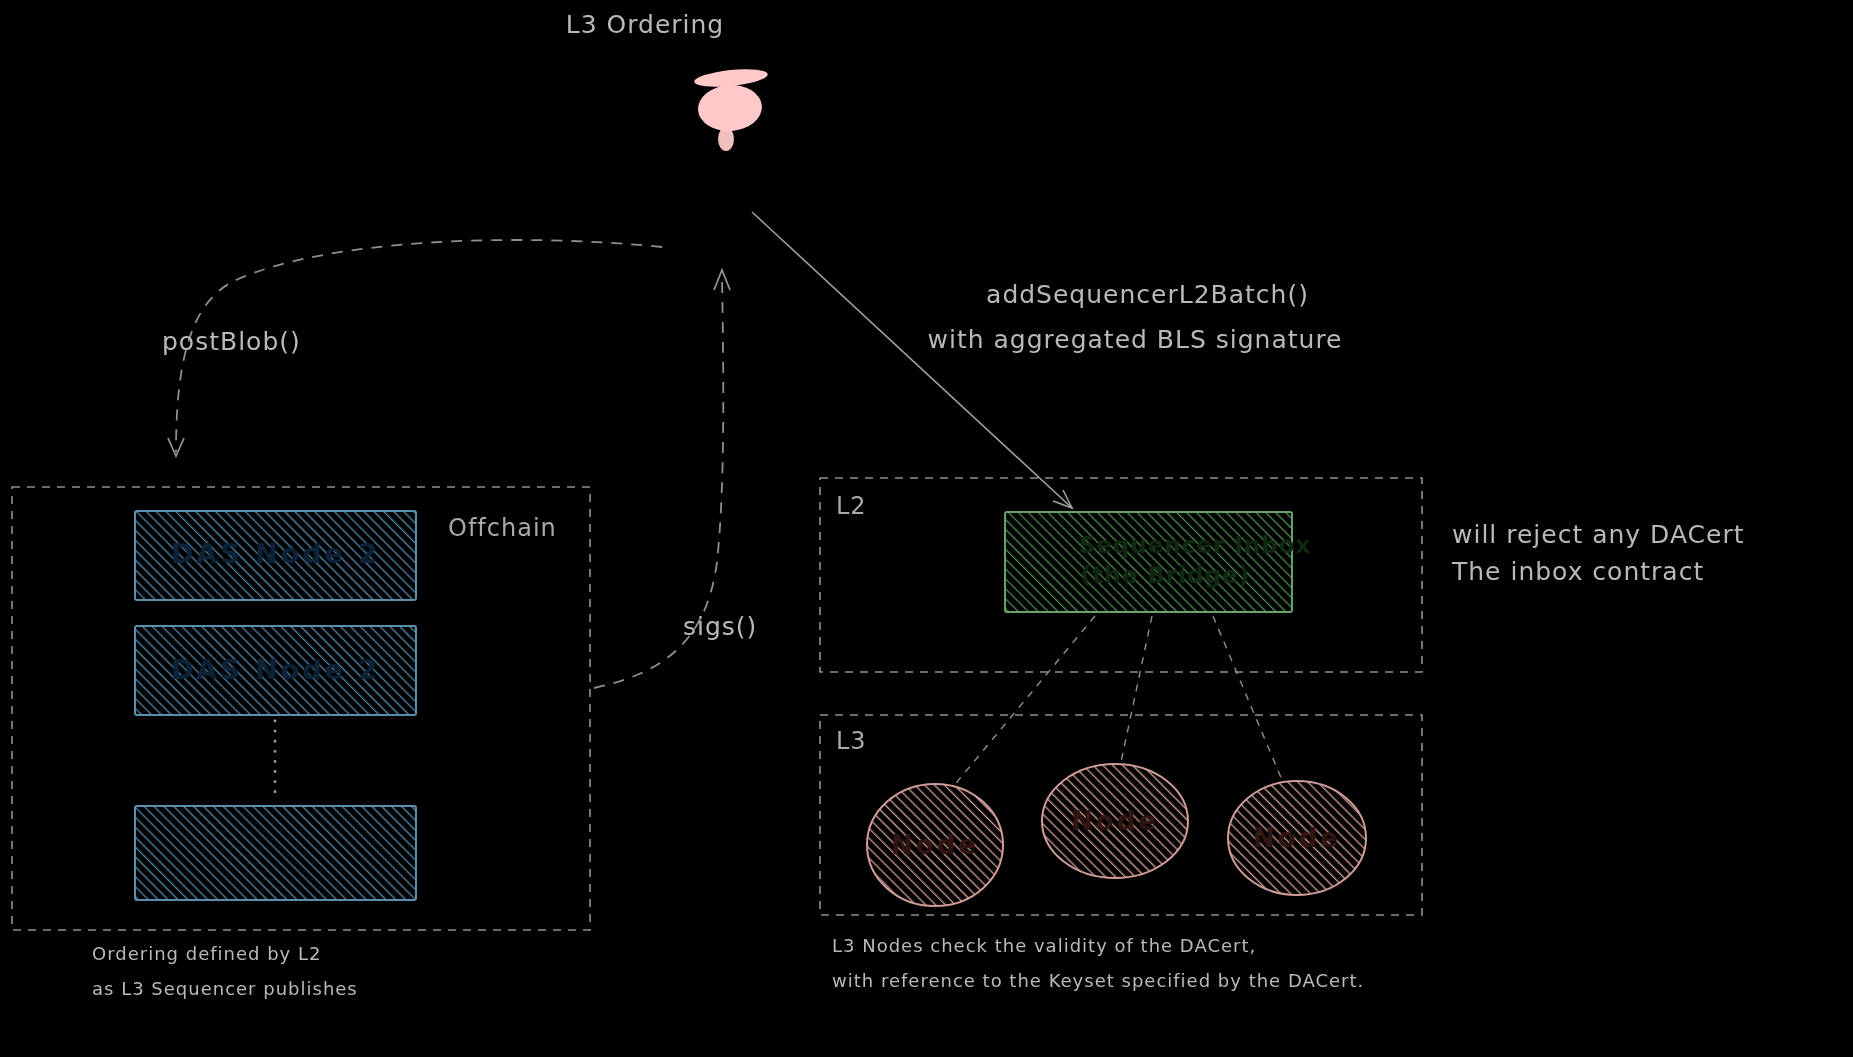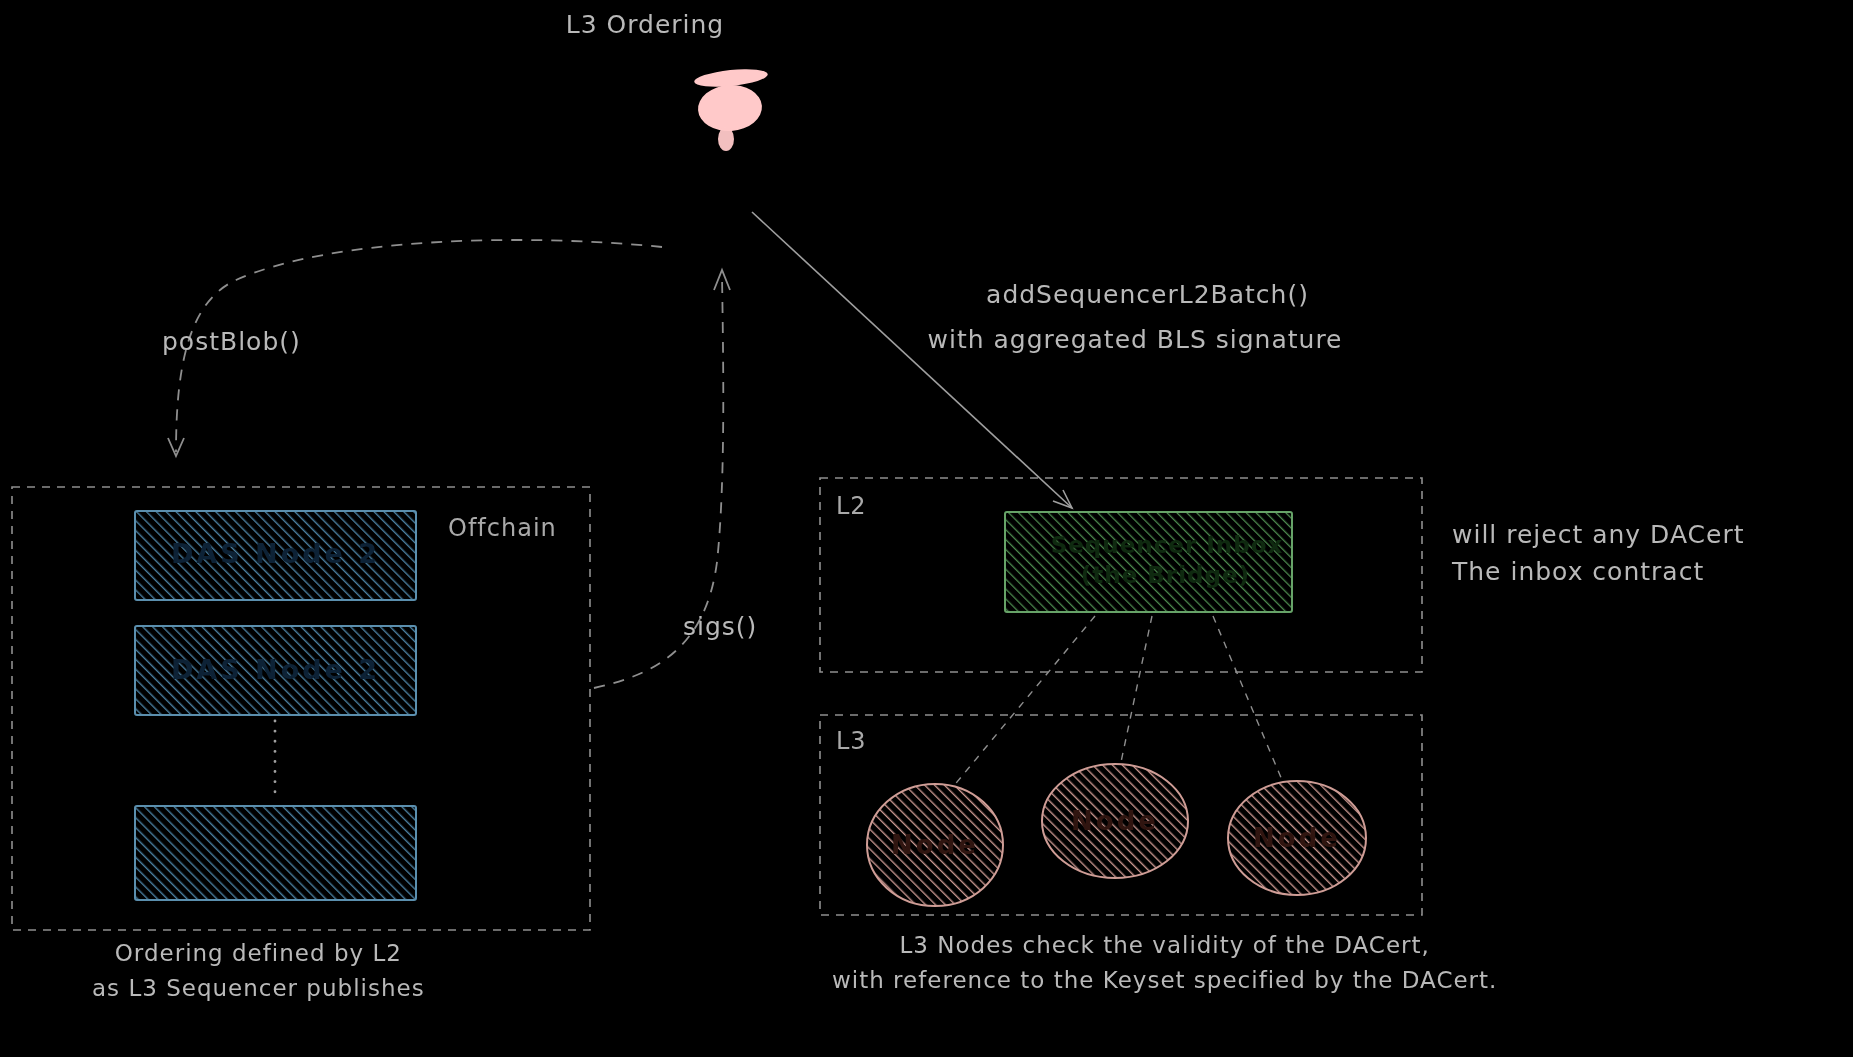--- a/index.html
+++ b/index.html
@@ -16,21 +16,21 @@
     position: absolute;
     color: #b9b9b9;
     white-space: nowrap;
     letter-spacing: 1px;
   }
   .center { text-align: center; }
   .lbl    { font-size: 25px; }
   .title  { font-size: 25px; }
   .region { font-size: 24px; color: #a9a9a9; }
   .note   { font-size: 25px; line-height: 37px; }
-  .bignote{ font-size: 23px; line-height: 35px; text-align: center; }
+  .bignote{ font-size: 18px; line-height: 35px; }
   .shape-label { font-weight: 700; }
   .blue-label  { font-size: 27px; color: #0d2236; letter-spacing: 3px; }
   .green-label { font-size: 23px; color: #0f2a10; letter-spacing: 1px; line-height: 30px; }
   .pink-label  { font-size: 26px; color: #301510; letter-spacing: 3px; }
 </style>
 </head>
 <body>
 
 <div class="stage">
 
@@ -97,21 +97,21 @@
 
   <div class="txt region" style="left:448px; top:514px;">Offchain</div>
 
   <div class="txt region" style="left:836px; top:492px;">L2</div>
 
   <div class="txt region" style="left:836px; top:727px;">L3</div>
 
   <div class="txt shape-label blue-label center" style="left:135px; top:538px; width:281px;">DAS Node 2</div>
   <div class="txt shape-label blue-label center" style="left:135px; top:654px; width:281px;">DAS Node 2</div>
 
-  <div class="txt shape-label green-label center" style="left:1005px; top:530px; width:324px;">Sequencer Inbox</div>
+  <div class="txt shape-label green-label center" style="left:1033px; top:530px; width:324px;">Sequencer Inbox</div>
   <div class="txt shape-label green-label center" style="left:1005px; top:560px; width:287px;padding-left:17px;">(the Bridge)</div>
 
   <div class="txt shape-label pink-label center" style="left:867px; top:830px; width:136px;">Node</div>
   <div class="txt shape-label pink-label center" style="left:1047px; top:806px; width:136px;">Node</div>
   <div class="txt shape-label pink-label center" style="left:1229px; top:823px; width:136px;">Node</div>
 
   <div class="txt note" style="left:1452px; top:516px;">
     <div>will reject any DACert</div>
     <div>The inbox contract</div>
   </div>

